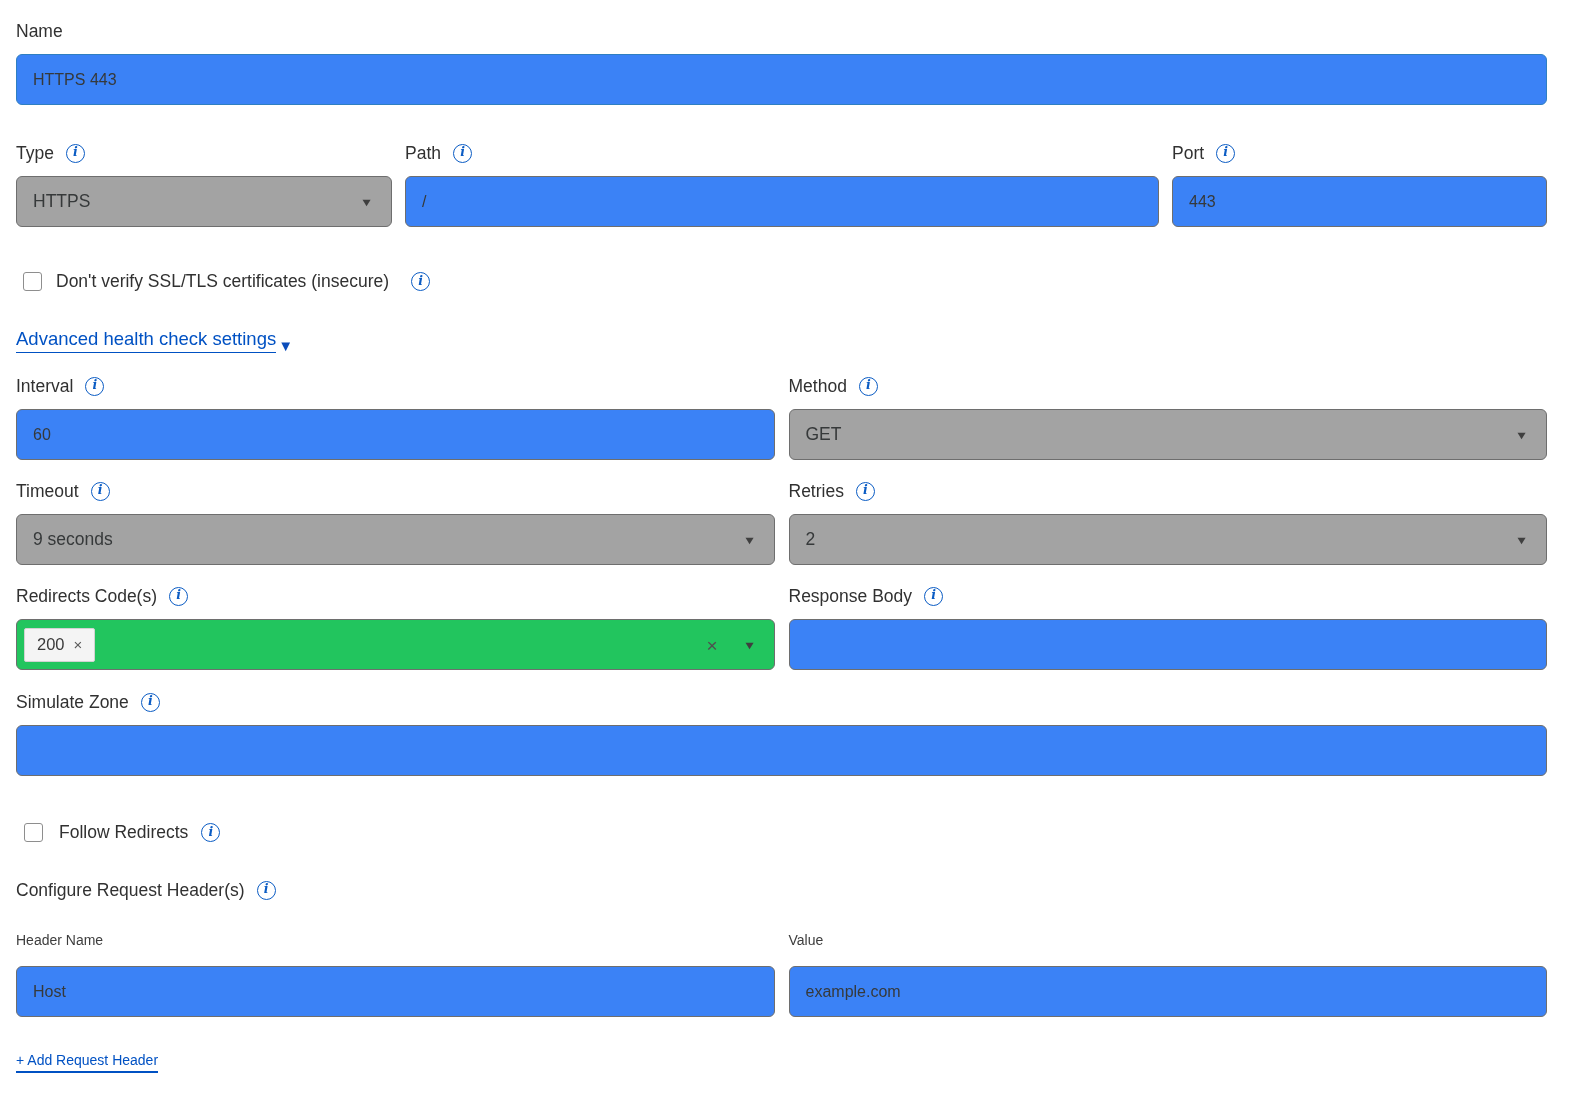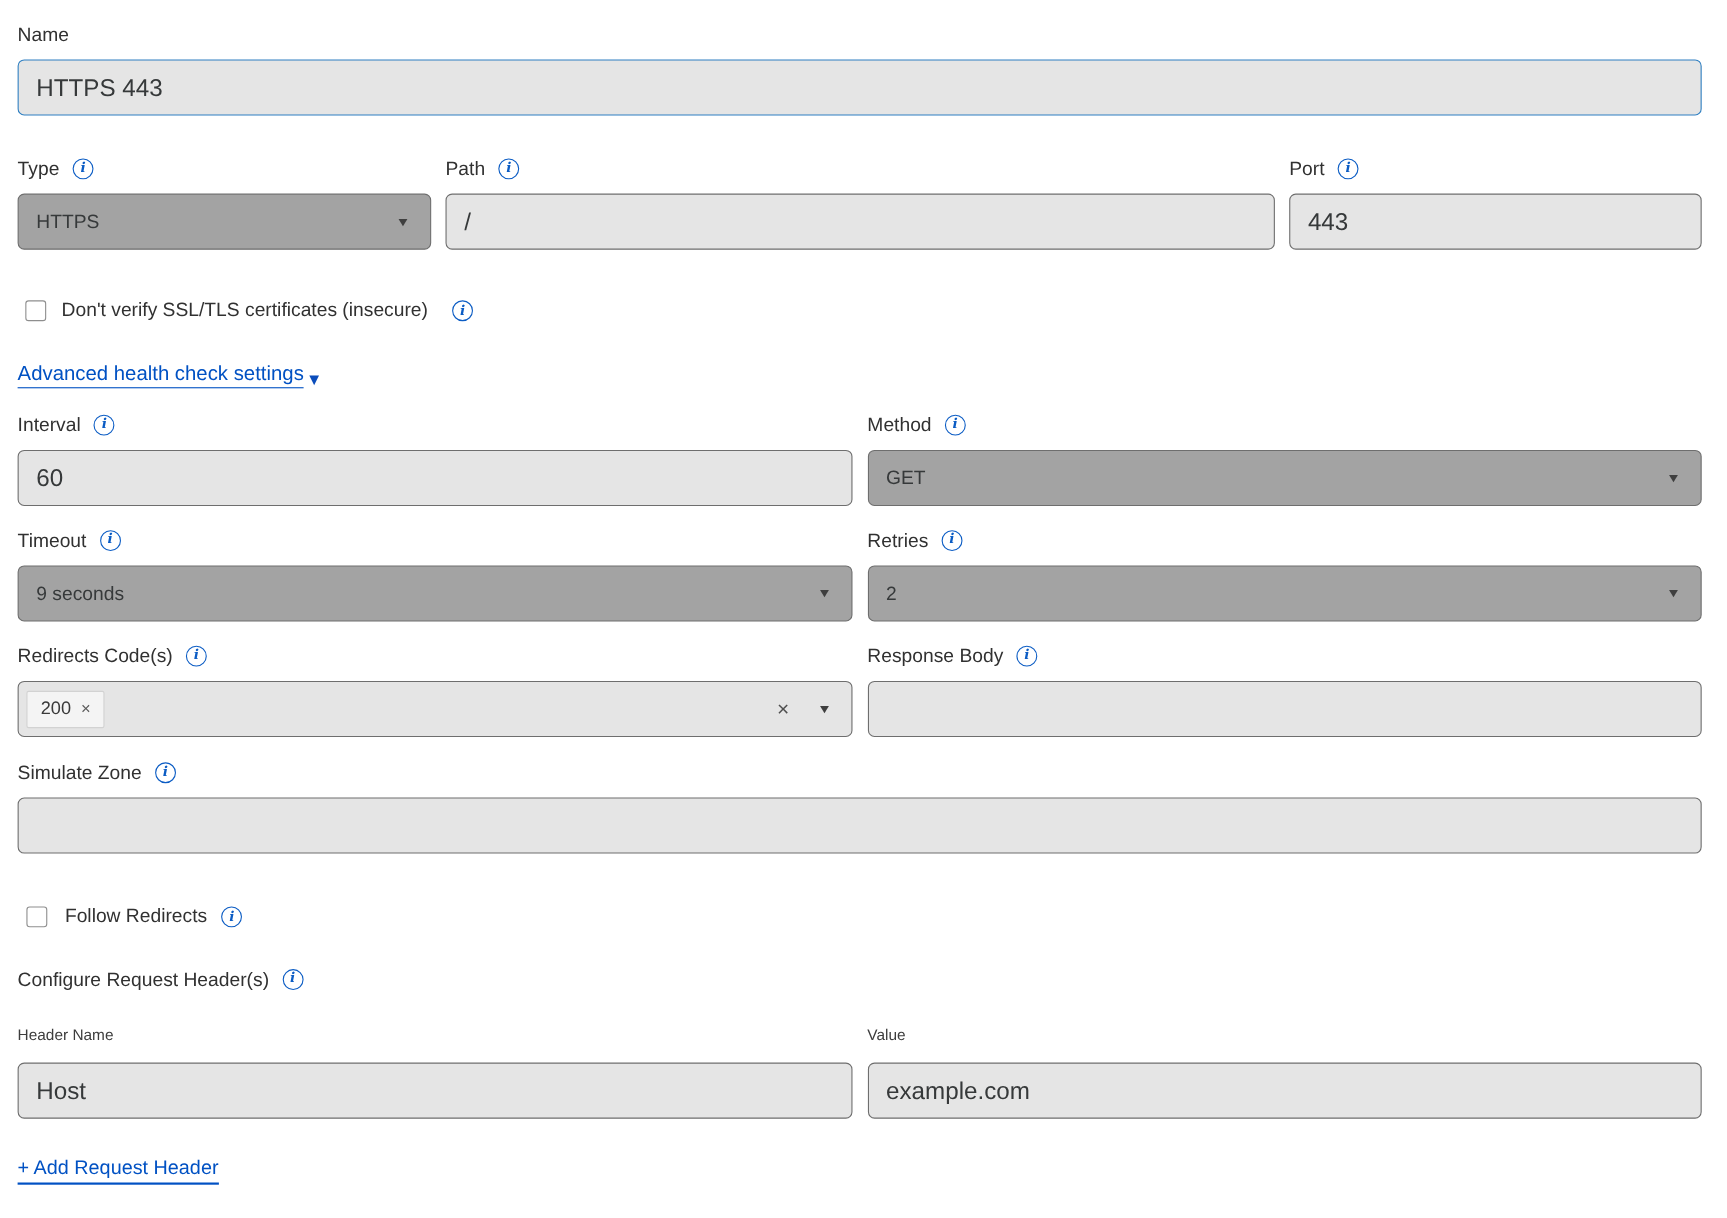--- a/index.html
+++ b/index.html
@@ -47,23 +47,23 @@
     padding-bottom: 1px;
   }
 
   .text-input {
     width: 100%;
     height: 51px;
     border: 1px solid #6e6e6e;
     border-radius: 6px;
     padding: 0 16px;
     font-family: inherit;
-    font-size: 22px;
+    font-size: 16px;
     color: #36393a;
-    background: #e5e5e5;
+    background: #3b82f6;
     outline: none;
   }
   .text-input.focused {
     border: 1.5px solid #2f7fc1;
   }
 
   .select-box {
     position: relative;
     width: 100%;
     height: 51px;
@@ -86,21 +86,21 @@
     color: #3f3f3f;
     pointer-events: none;
   }
 
   .multiselect {
     position: relative;
     width: 100%;
     height: 51px;
     border: 1px solid #6e6e6e;
     border-radius: 6px;
-    background: #e5e5e5;
+    background: #22c55e;
     display: flex;
     align-items: center;
     padding: 0 92px 0 7px;
   }
   .tag {
     display: inline-flex;
     align-items: center;
     gap: 9px;
     background: #f4f4f4;
     border: 1px solid #d2d2d2;
@@ -140,21 +140,21 @@
     height: 19px;
     min-width: 19px;
     border: 1.6px solid #8e8e8e;
     border-radius: 3px;
     background: #fff;
     cursor: pointer;
     display: inline-block;
   }
   .checkbox-row {
     display: flex;
-    align-items: flex-end;
+    align-items: center;
     font-size: 17.5px;
     color: #313131;
   }
 
   .link {
     color: #0051c3;
     font-size: 18.5px;
     cursor: pointer;
     display: inline-flex;
     align-items: flex-end;
@@ -339,21 +339,21 @@
     <input class="text-input" style="margin-top: 16px;" type="text" value="Host">
   </div>
   <div>
     <div class="small-label">Value</div>
     <input class="text-input" style="margin-top: 16px;" type="text" value="example.com">
   </div>
 </div>
 
 
 <div style="margin-top:34px;">
-  <a class="link add-link" style="font-size:18px;">
+  <a class="link add-link" style="font-size:14px;">
     <span class="link-text">+ Add Request Header</span>
   </a>
 </div>
 
 
 
 
 
 
 </body></html>

